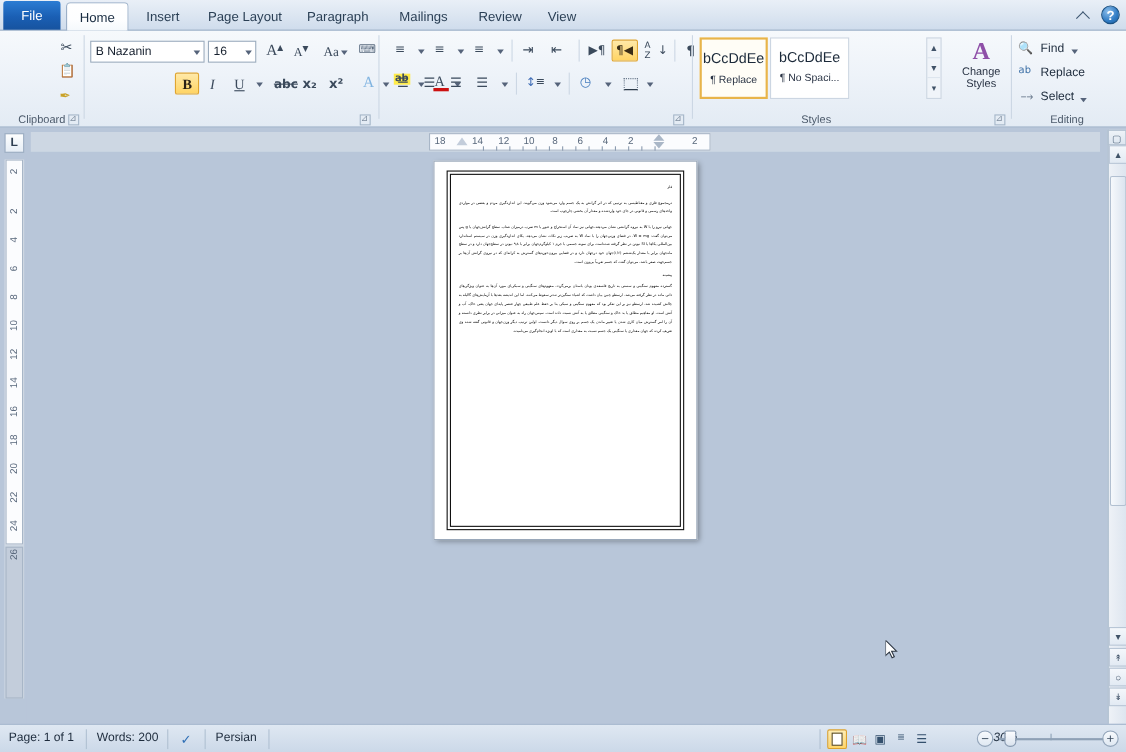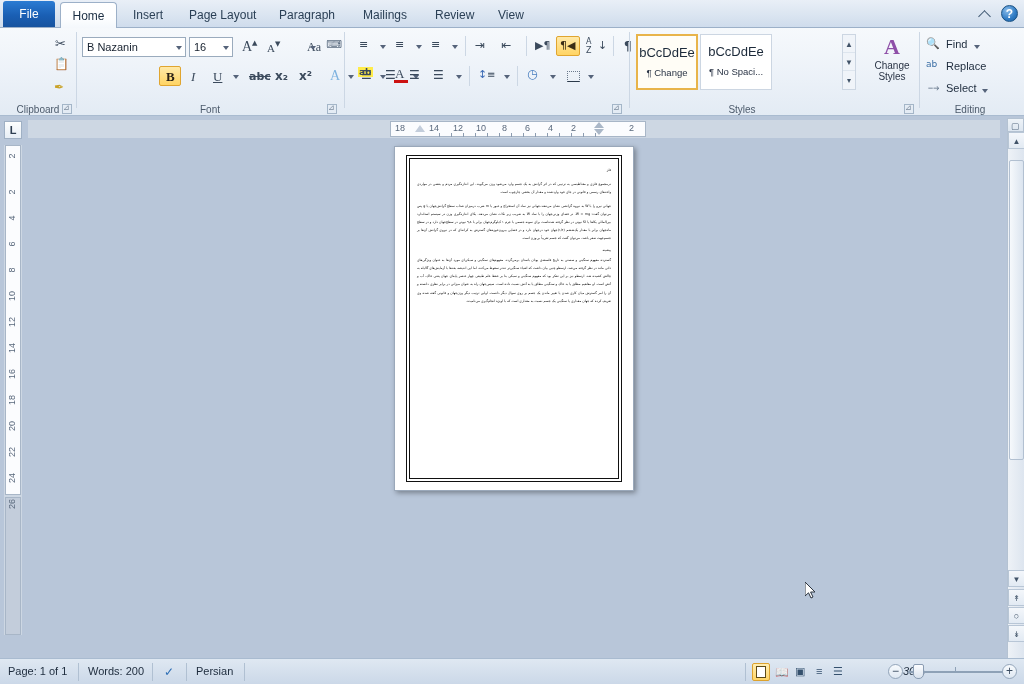--- a/index.html
+++ b/index.html
@@ -280,21 +280,21 @@
       </div>
       <div class="btn" style="left:160px;top:9px;width:22px;height:20px;">
         <span class="ico" style="left:4px;top:1px;font-size:14px;font-family:'Liberation Serif',serif;">A</span>
         <span class="ico" style="left:14px;top:1px;font-size:7px;">▲</span>
       </div>
       <div class="btn" style="left:184px;top:9px;width:22px;height:20px;">
         <span class="ico" style="left:5px;top:4px;font-size:11px;font-family:'Liberation Serif',serif;">A</span>
         <span class="ico" style="left:13px;top:2px;font-size:7px;">▼</span>
       </div>
       <div class="btn" style="left:212px;top:9px;width:30px;height:20px;">
-        <span class="ico" style="left:17px;top:2px;font-size:12px;font-family:'Liberation Serif',serif;">Aa</span>
+        <span class="ico" style="left:4px;top:2px;font-size:12px;font-family:'Liberation Serif',serif;">Aa</span>
         <span class="arw" style="position:absolute;right:2px;top:8px;width:0;height:0;border-left:3.5px solid transparent;border-right:3.5px solid transparent;border-top:4px solid #55637a;"></span>
       </div>
       <div class="btn" style="left:246px;top:9px;width:22px;height:20px;">
         <span class="ico" style="left:2px;top:0px;font-size:11px;color:#5b6c80;">⌨</span>
       </div>
 
       <div class="btn on" style="left:82px;top:38px;width:22px;height:20px;">
         <span class="ico" style="left:6px;top:2px;font-size:13px;font-weight:bold;font-family:'Liberation Serif',serif;color:#2a2015;">B</span>
       </div>
       <div class="btn" style="left:106px;top:38px;width:22px;height:20px;">
@@ -328,21 +328,20 @@
         <span class="arw" style="position:absolute;left:2px;top:8px;width:0;height:0;border-left:3.5px solid transparent;border-right:3.5px solid transparent;border-top:4px solid #55637a;"></span>
       </div>
       <div class="btn" style="left:312px;top:38px;width:22px;height:20px;">
         <span class="ico" style="left:5px;top:-1px;font-size:13px;font-family:'Liberation Serif',serif;">A</span>
         <span style="position:absolute;left:4px;bottom:2px;width:14px;height:3px;background:#cc1111;"></span>
       </div>
       <div class="btn" style="left:333px;top:38px;width:12px;height:20px;">
         <span class="arw" style="position:absolute;left:2px;top:8px;width:0;height:0;border-left:3.5px solid transparent;border-right:3.5px solid transparent;border-top:4px solid #55637a;"></span>
       </div>
 
-      <div class="group-label">Font</div>
       <div class="dlg-launch" style="right:6px;"></div>
     </div>
     <div class="grp-sep" style="left:344px;"></div>
 
     <div class="group" style="left:345px;width:283px;">
 
       <div class="btn" style="left:10px;top:8px;width:22px;height:20px;">
         <span class="ico" style="left:3px;top:1px;font-size:11px;">≡</span>
       </div>
       <div class="btn" style="left:32px;top:8px;width:12px;height:20px;">
@@ -420,21 +419,21 @@
         <span style="position:absolute;left:2px;top:8px;width:0;height:0;border-left:3.5px solid transparent;border-right:3.5px solid transparent;border-top:4px solid #55637a;"></span>
       </div>
 
       <div class="dlg-launch" style="right:6px;"></div>
     </div>
     <div class="grp-sep" style="left:629px;"></div>
 
     <div class="group" style="left:630px;width:288px;">
       <div class="stylebox sel" style="left:6px;">
         <div class="sty-prev">bCcDdEe</div>
-        <div class="sty-name">¶ Change</div>
+        <div class="sty-name">¶ Replace</div>
       </div>
       <div class="stylebox" style="left:70px;width:72px;">
         <div class="sty-prev">bCcDdEe</div>
         <div class="sty-name">¶ No Spaci...</div>
       </div>
       <div class="gal-arrows" style="left:212px;">
         <div>
             <span class="arw-glyph">▲</span>
           </div>
         <div>

